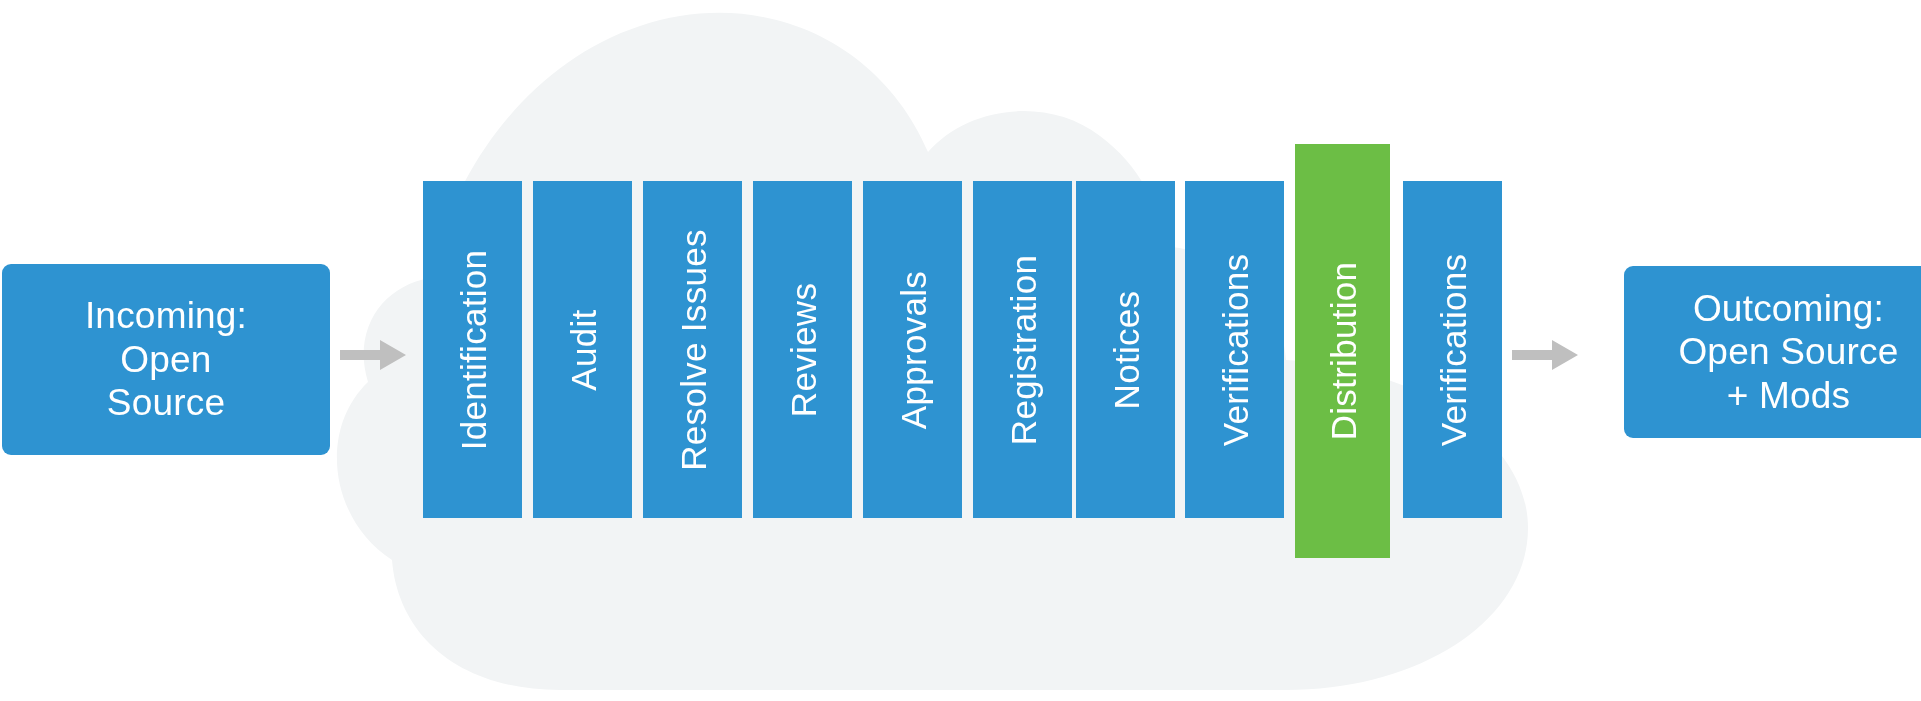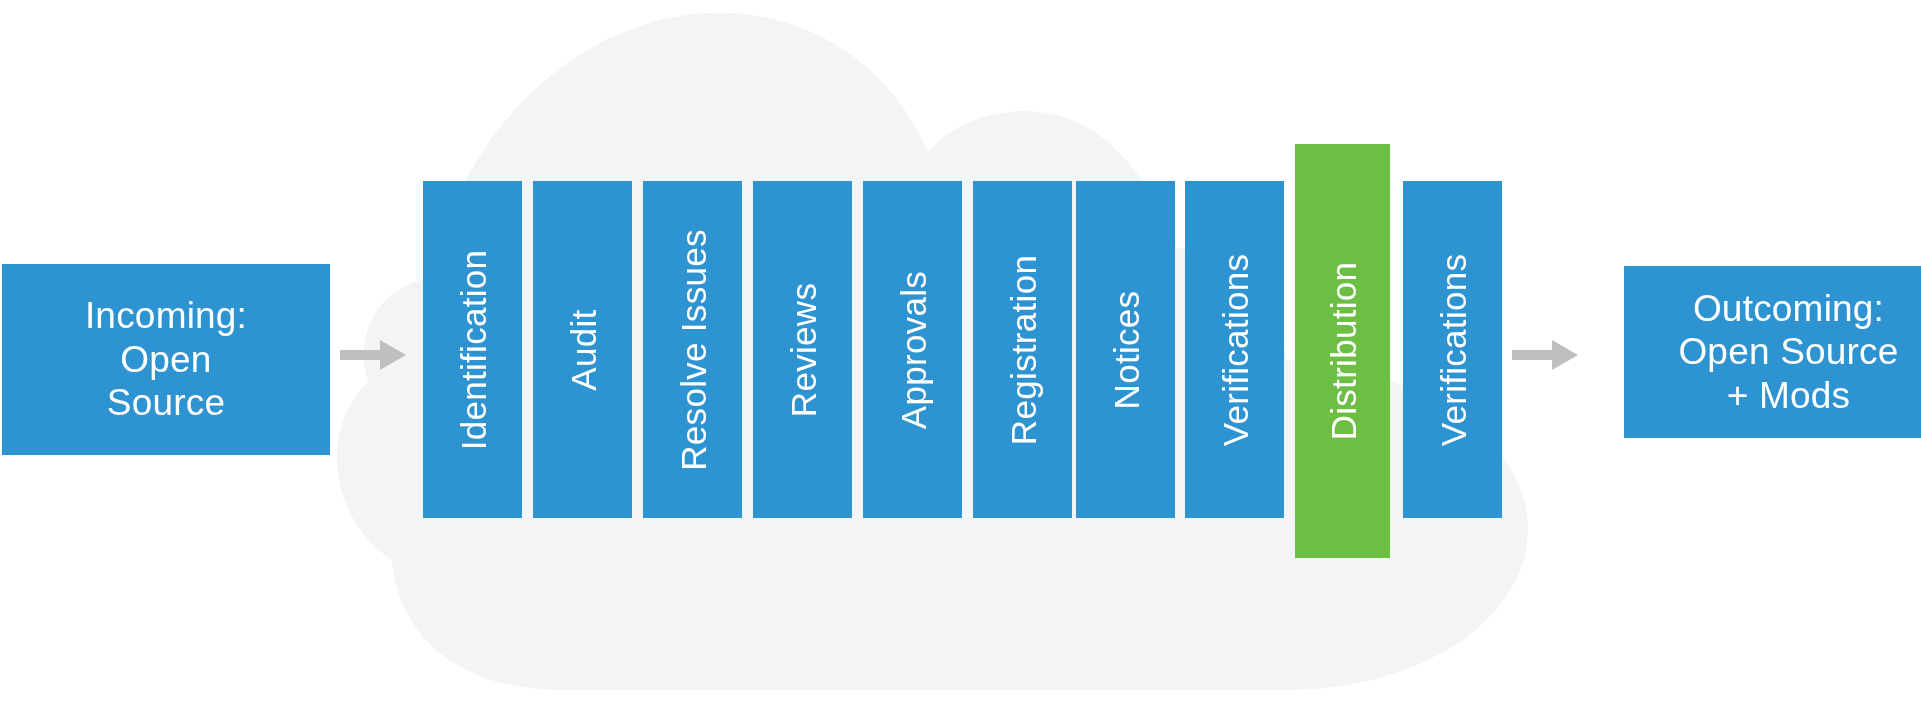--- a/index.html
+++ b/index.html
@@ -35,20 +35,21 @@
     color: #ffffff;
     display: flex;
     align-items: center;
     justify-content: center;
     text-align: center;
     font-size: 37px;
     font-weight: 400;
     line-height: 1.18;
     letter-spacing: 0.2px;
     white-space: pre-line;
+    border-radius: 9px;
   }
   #incoming-box {
     left: 2px;
     top: 264px;
     width: 328px;
     height: 191px;
   }
   #outcoming-box {
     left: 1592px;
     top: 266px;

